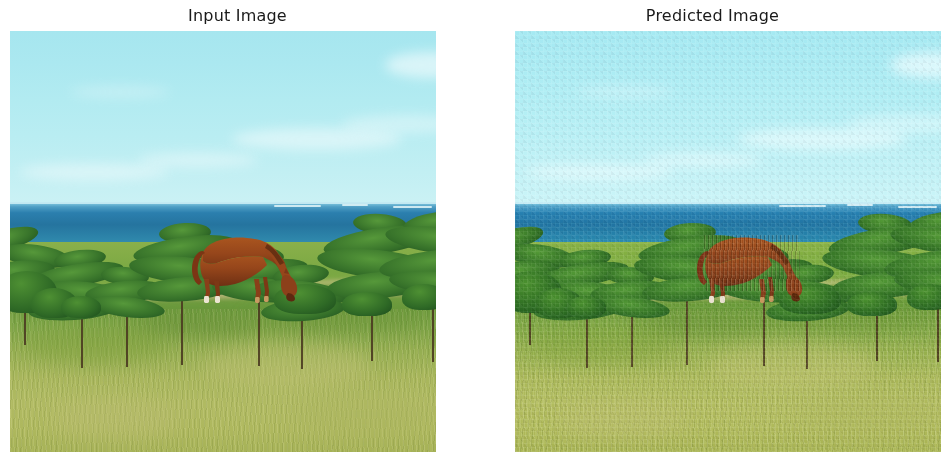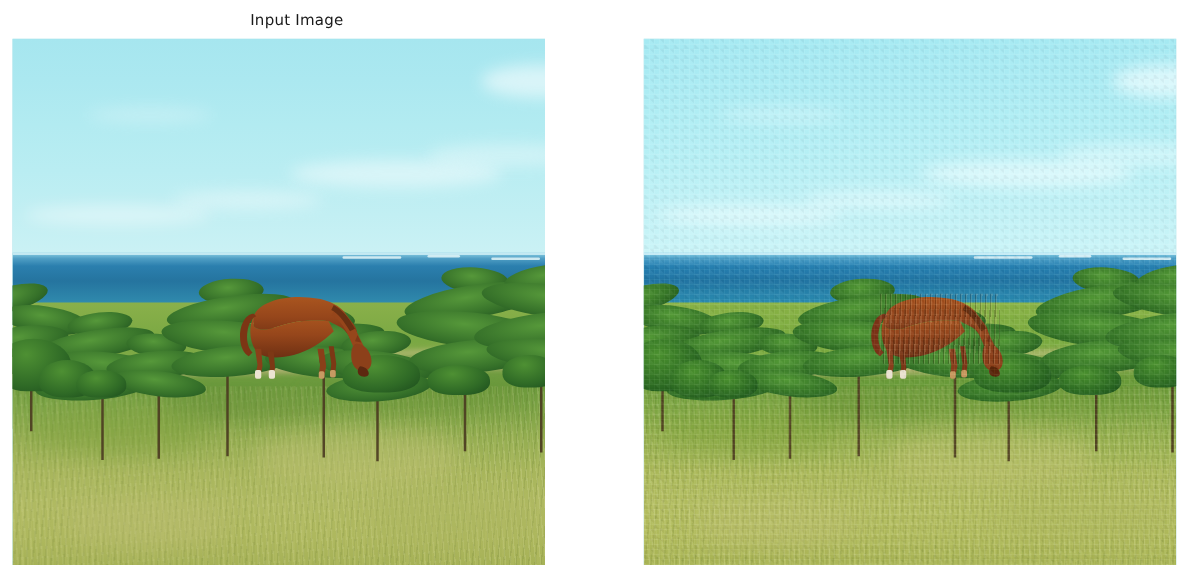--- a/index.html
+++ b/index.html
@@ -31,21 +31,21 @@
   }
   .panel-left  { left: 0px;   width: 475px; }
   .panel-right { left: 475px; width: 475px; }
 
   .panel-title {
     position: absolute;
     top: 8px;
     left: 0;
     width: 100%;
     text-align: center;
-    font-size: 12px;
+    font-size: 16px;
     color: #1a1a1a;
     letter-spacing: .2px;
     line-height: 16px;
     white-space: nowrap;
   }
 
   .axes {
     position: absolute;
     top: 31px;
     width: 426px;
@@ -417,20 +417,21 @@
             <rect x="66" y="70" width="4.6" height="6" rx="1.4" fill="#c79a62"></rect>
             <rect x="75" y="69" width="4.6" height="6" rx="1.4" fill="#c79a62"></rect>
           </svg>
         </div>
       </div>
     </div>
   </div>
 
   <div class="panel panel-right predicted">
 
+    <div class="panel-title">Predicted Image</div>
 
     <div class="axes">
       <div class="scene">
 
         <div class="sky"></div>
         <div class="cloud cloud-a"></div>
         <div class="cloud cloud-b"></div>
         <div class="cloud cloud-c"></div>
         <div class="cloud cloud-d"></div>
         <div class="cloud cloud-e"></div>

